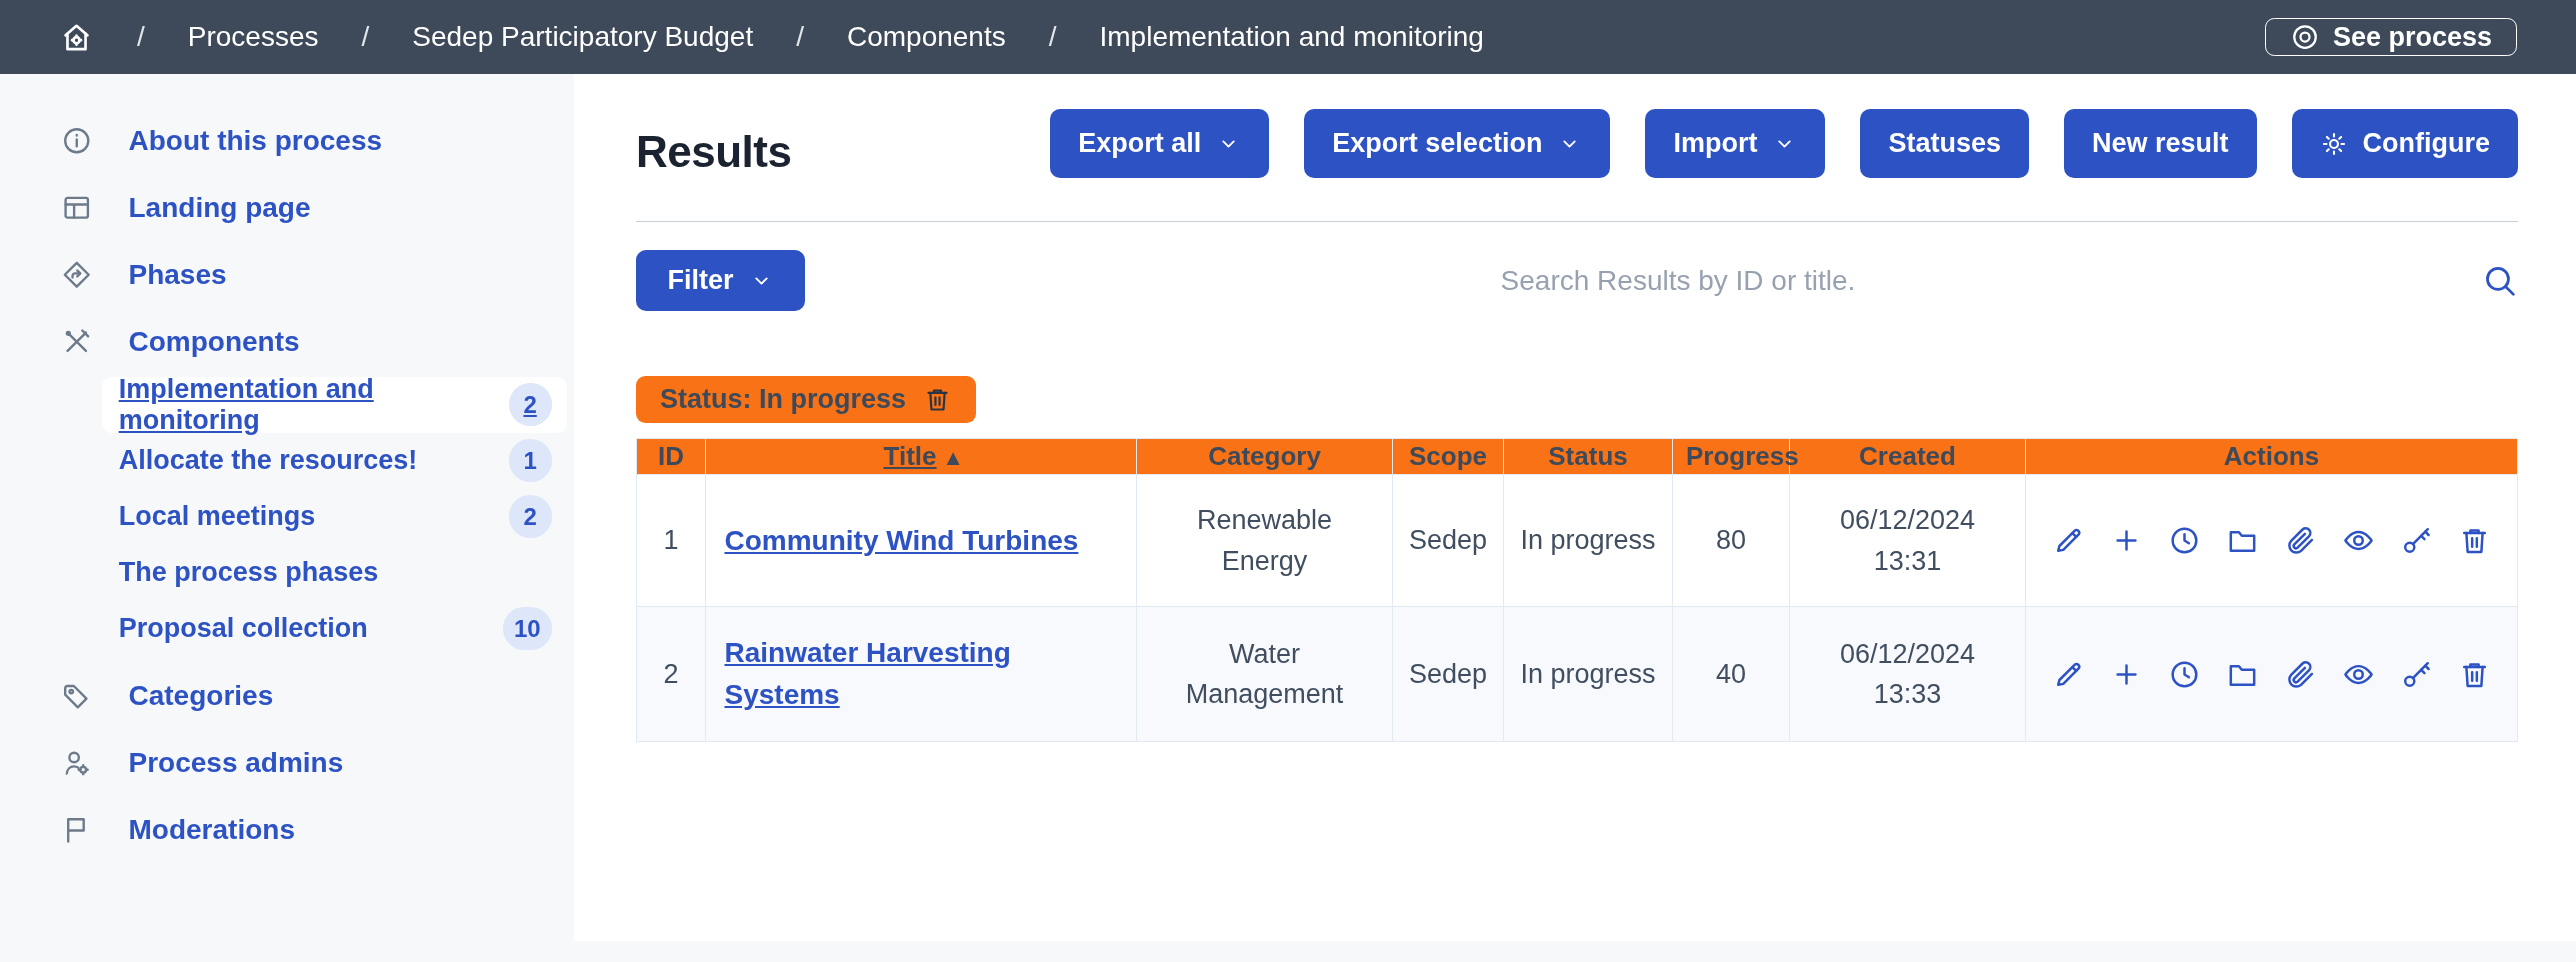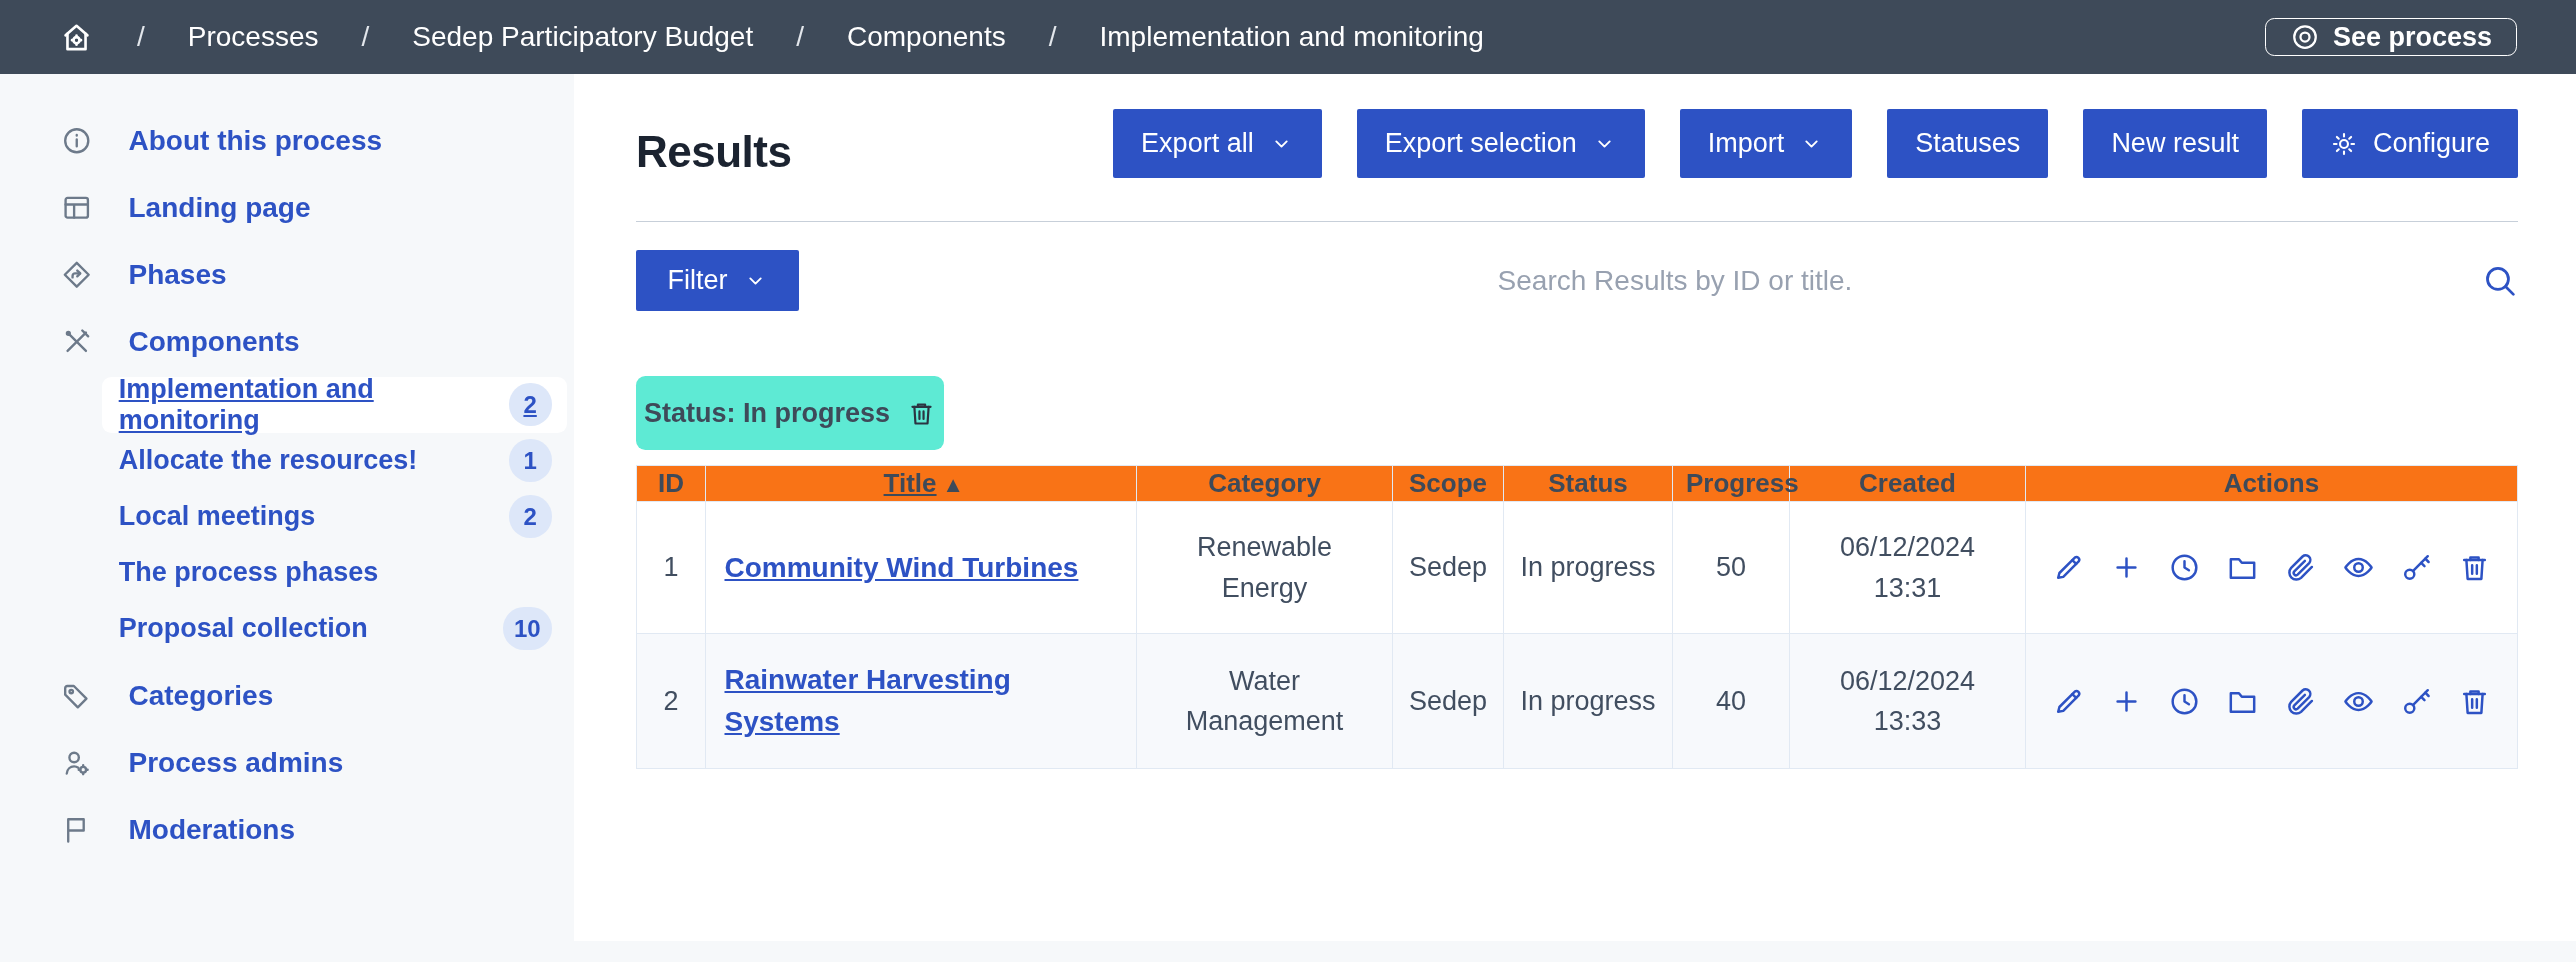--- a/index.html
+++ b/index.html
@@ -51,38 +51,38 @@
 
   
   .main {
     flex:1; background:#ffffff; height:867px; padding:35px 58px 0 62px;
   }
   .title-row { display:flex; align-items:center; justify-content:space-between; }
   h1.page-title { font-size:44px; font-weight:800; color:#1b2330; letter-spacing:-0.5px;margin-top:16px; }
   .toolbar { display:flex; gap:35px; }
   .btn {
     display:inline-flex; align-items:center; gap:15px; height:69px; padding:0 28px;
-    background:#2d52c4; color:#ffffff; border:none; border-radius:2px;
-    font-size:27px; font-weight:400; font-family:inherit; cursor:pointer; white-space:nowrap;
+    background:#2d52c4; color:#ffffff; border:none; border-radius:10px;
+    font-size:27px; font-weight:700; font-family:inherit; cursor:pointer; white-space:nowrap;
   }
   .hr1 { border:none; border-top:1.9px solid #c7cfd9; margin-top:43px; }
 
   .filter-row { display:flex; align-items:center; margin-top:28px; }
   .filter-btn { height:61px; padding:0 31.5px; }
   .search-input {
     flex:1; border:none; outline:none; background:transparent;
     font-family:inherit; font-size:28px; color:#3e4a59; padding-left:70px;text-align:center;
   }
   .search-input::placeholder { color:#98a1b0; }
   .icon-btn { background:none; border:none; color:#2d52c4; cursor:pointer; padding:0; display:flex; align-items:center; }
 
   .chip-row { margin-top:65px; }
   .chip {
-    display:inline-flex; align-items:center; gap:16.7px; height:74px; padding:0 8px;
-    background:#5eead4; border-radius:9.3px; font-size:27px; font-weight:700; color:#3e4a59;
+    display:inline-flex; align-items:center; gap:16.7px; height:47px; padding:0 24px;
+    background:#f97316; border-radius:9.3px; font-size:27px; font-weight:700; color:#3e4a59;
   }
   .chip .icon-btn { color:#2b3442; }
 
   table.results {
     width:100%; border-collapse:collapse; table-layout:fixed; margin-top:15px;
   }
   .results th, .results td { border:0.9px solid #e1e9f3; }
   .results th {
     background:#f97316; font-size:26px; font-weight:700; color:#3e4a59;
     padding:2px 13px; text-align:center;
@@ -377,21 +377,21 @@
           <th>Actions</th>
         </tr>
       </thead>
       <tbody>
         <tr>
           <td>1</td>
           <td class="td-title"><a class="title-link">Community Wind Turbines</a></td>
           <td>Renewable Energy</td>
           <td>Sedep</td>
           <td>In progress</td>
-          <td>50</td>
+          <td>80</td>
           <td>06/12/2024 13:31</td>
           <td>
             <div class="actions">
               <button class="action">
                   <svg class="ic" width="33" height="33" viewBox="0 0 36 36">
                     <use href="#i-pencil"></use>
                   </svg>
                 </button>
               <button class="action">
                   <svg class="ic" width="33" height="33" viewBox="0 0 36 36">

